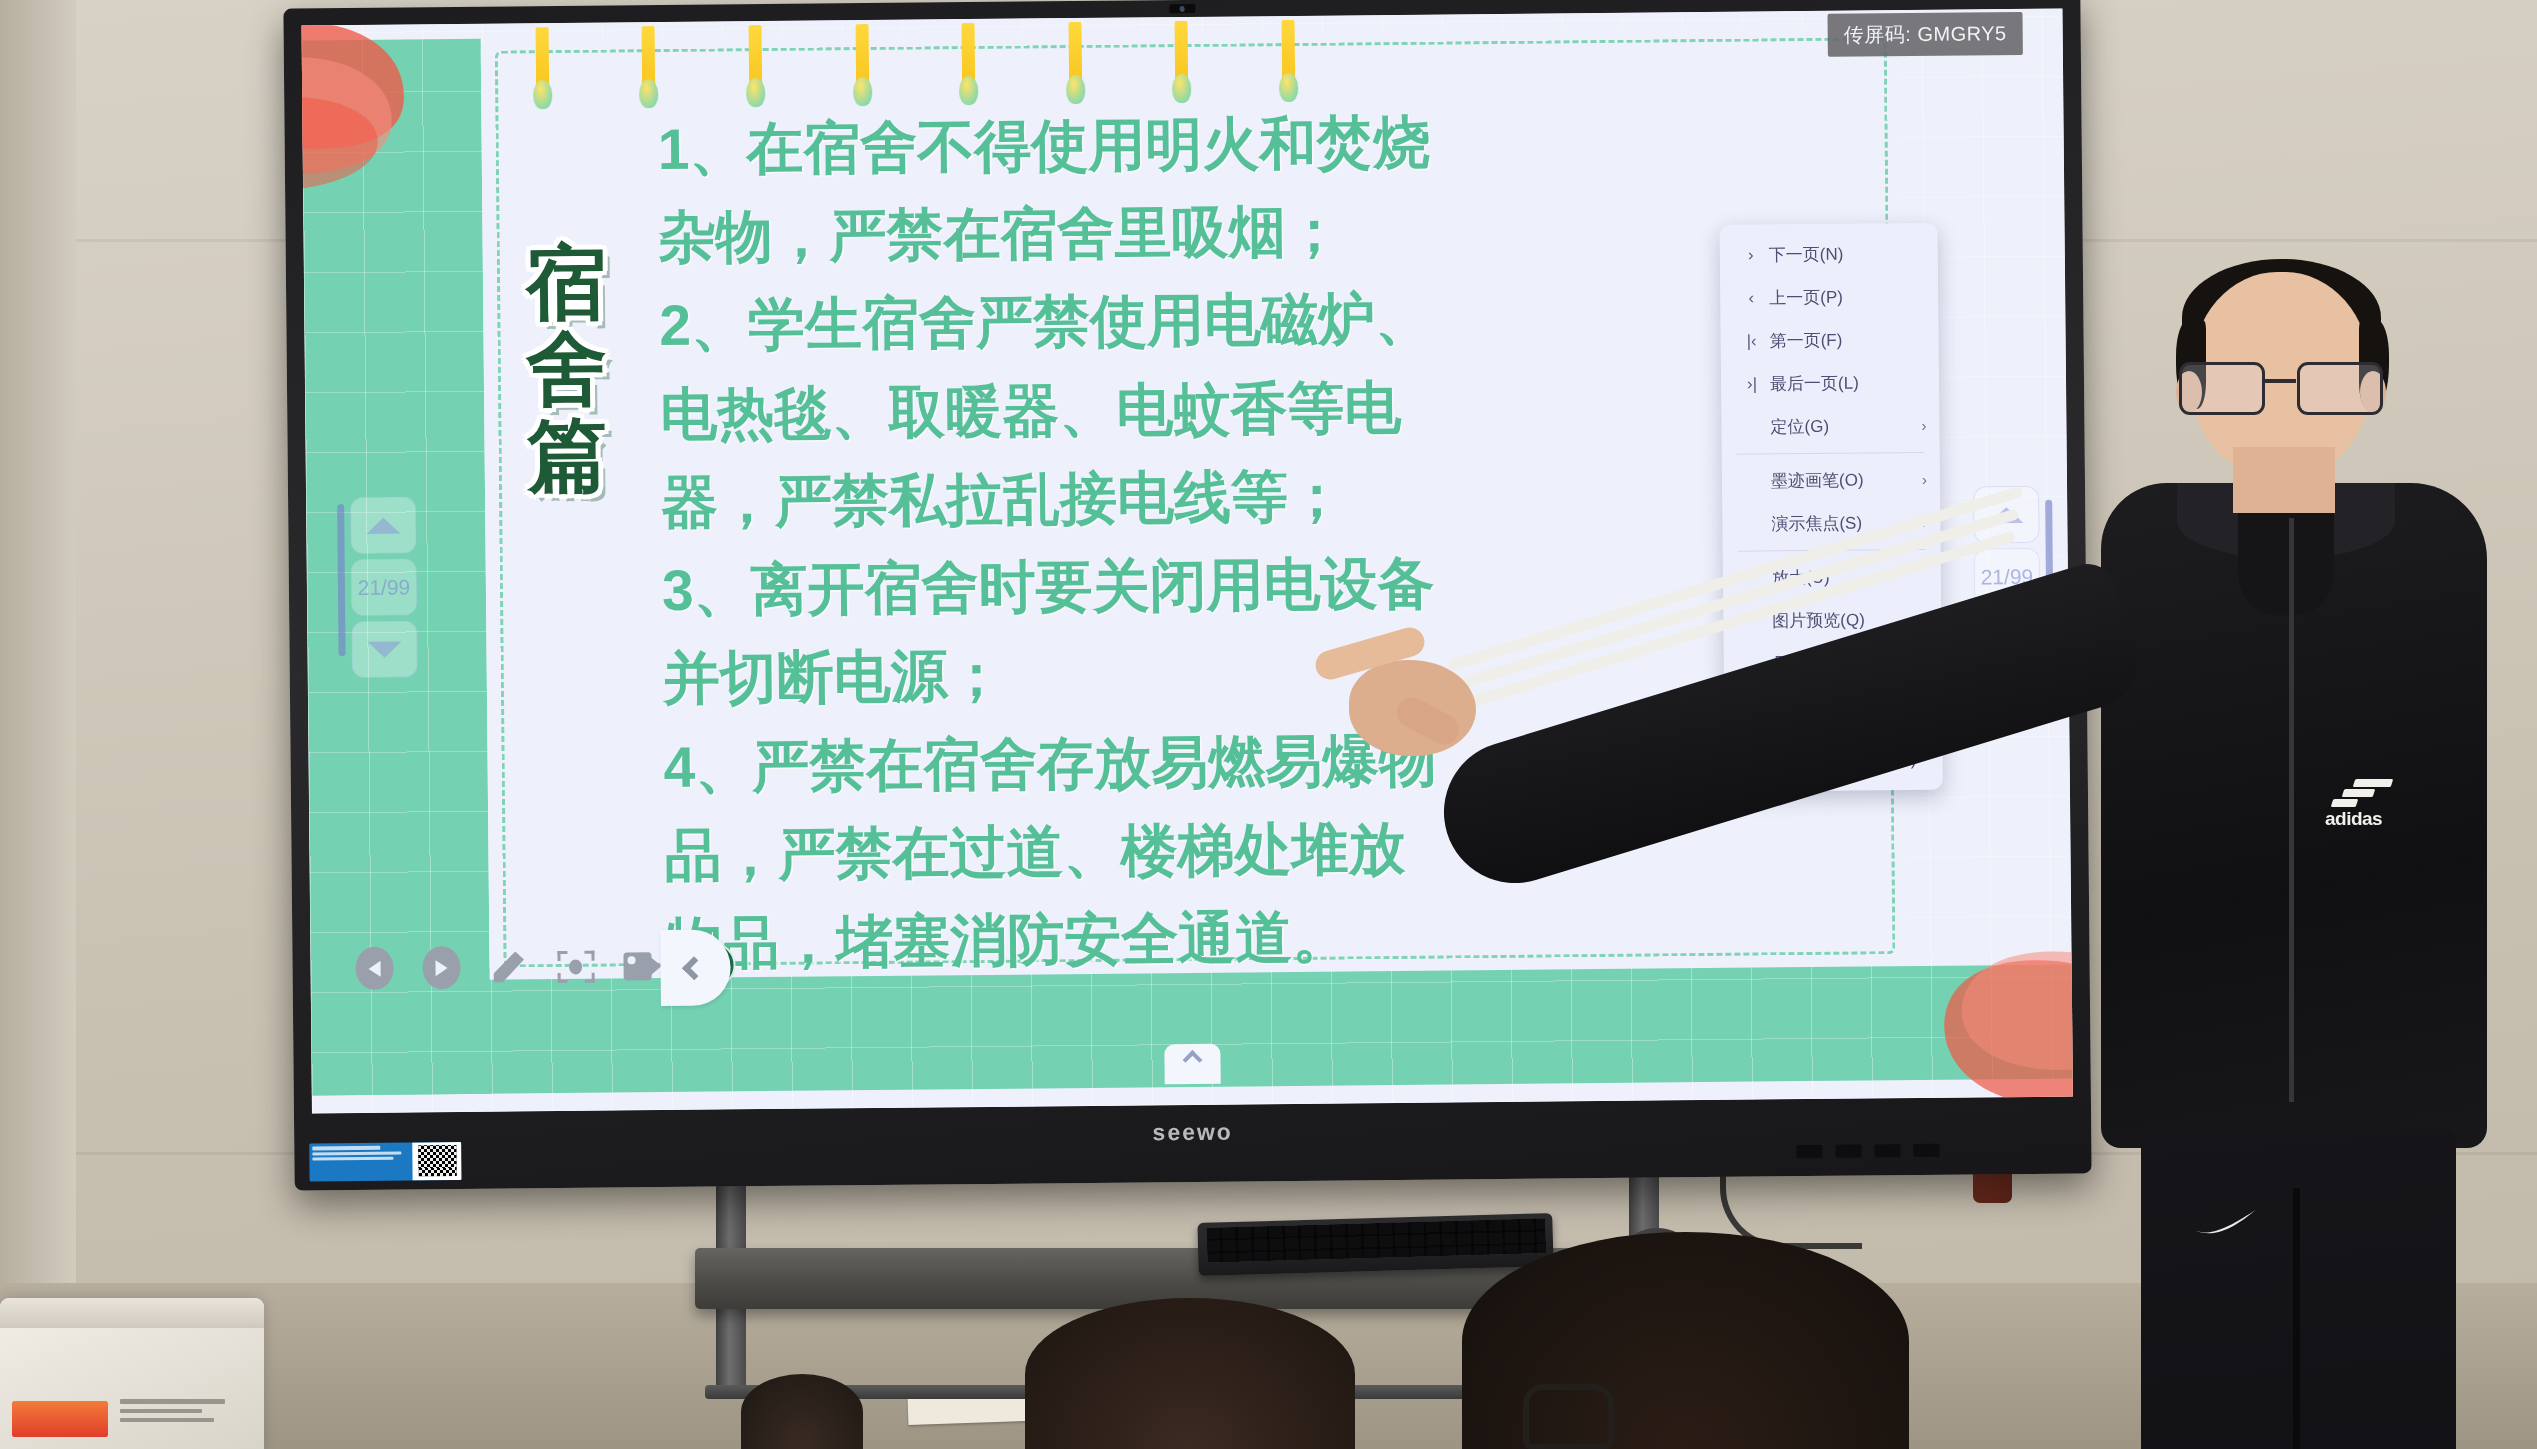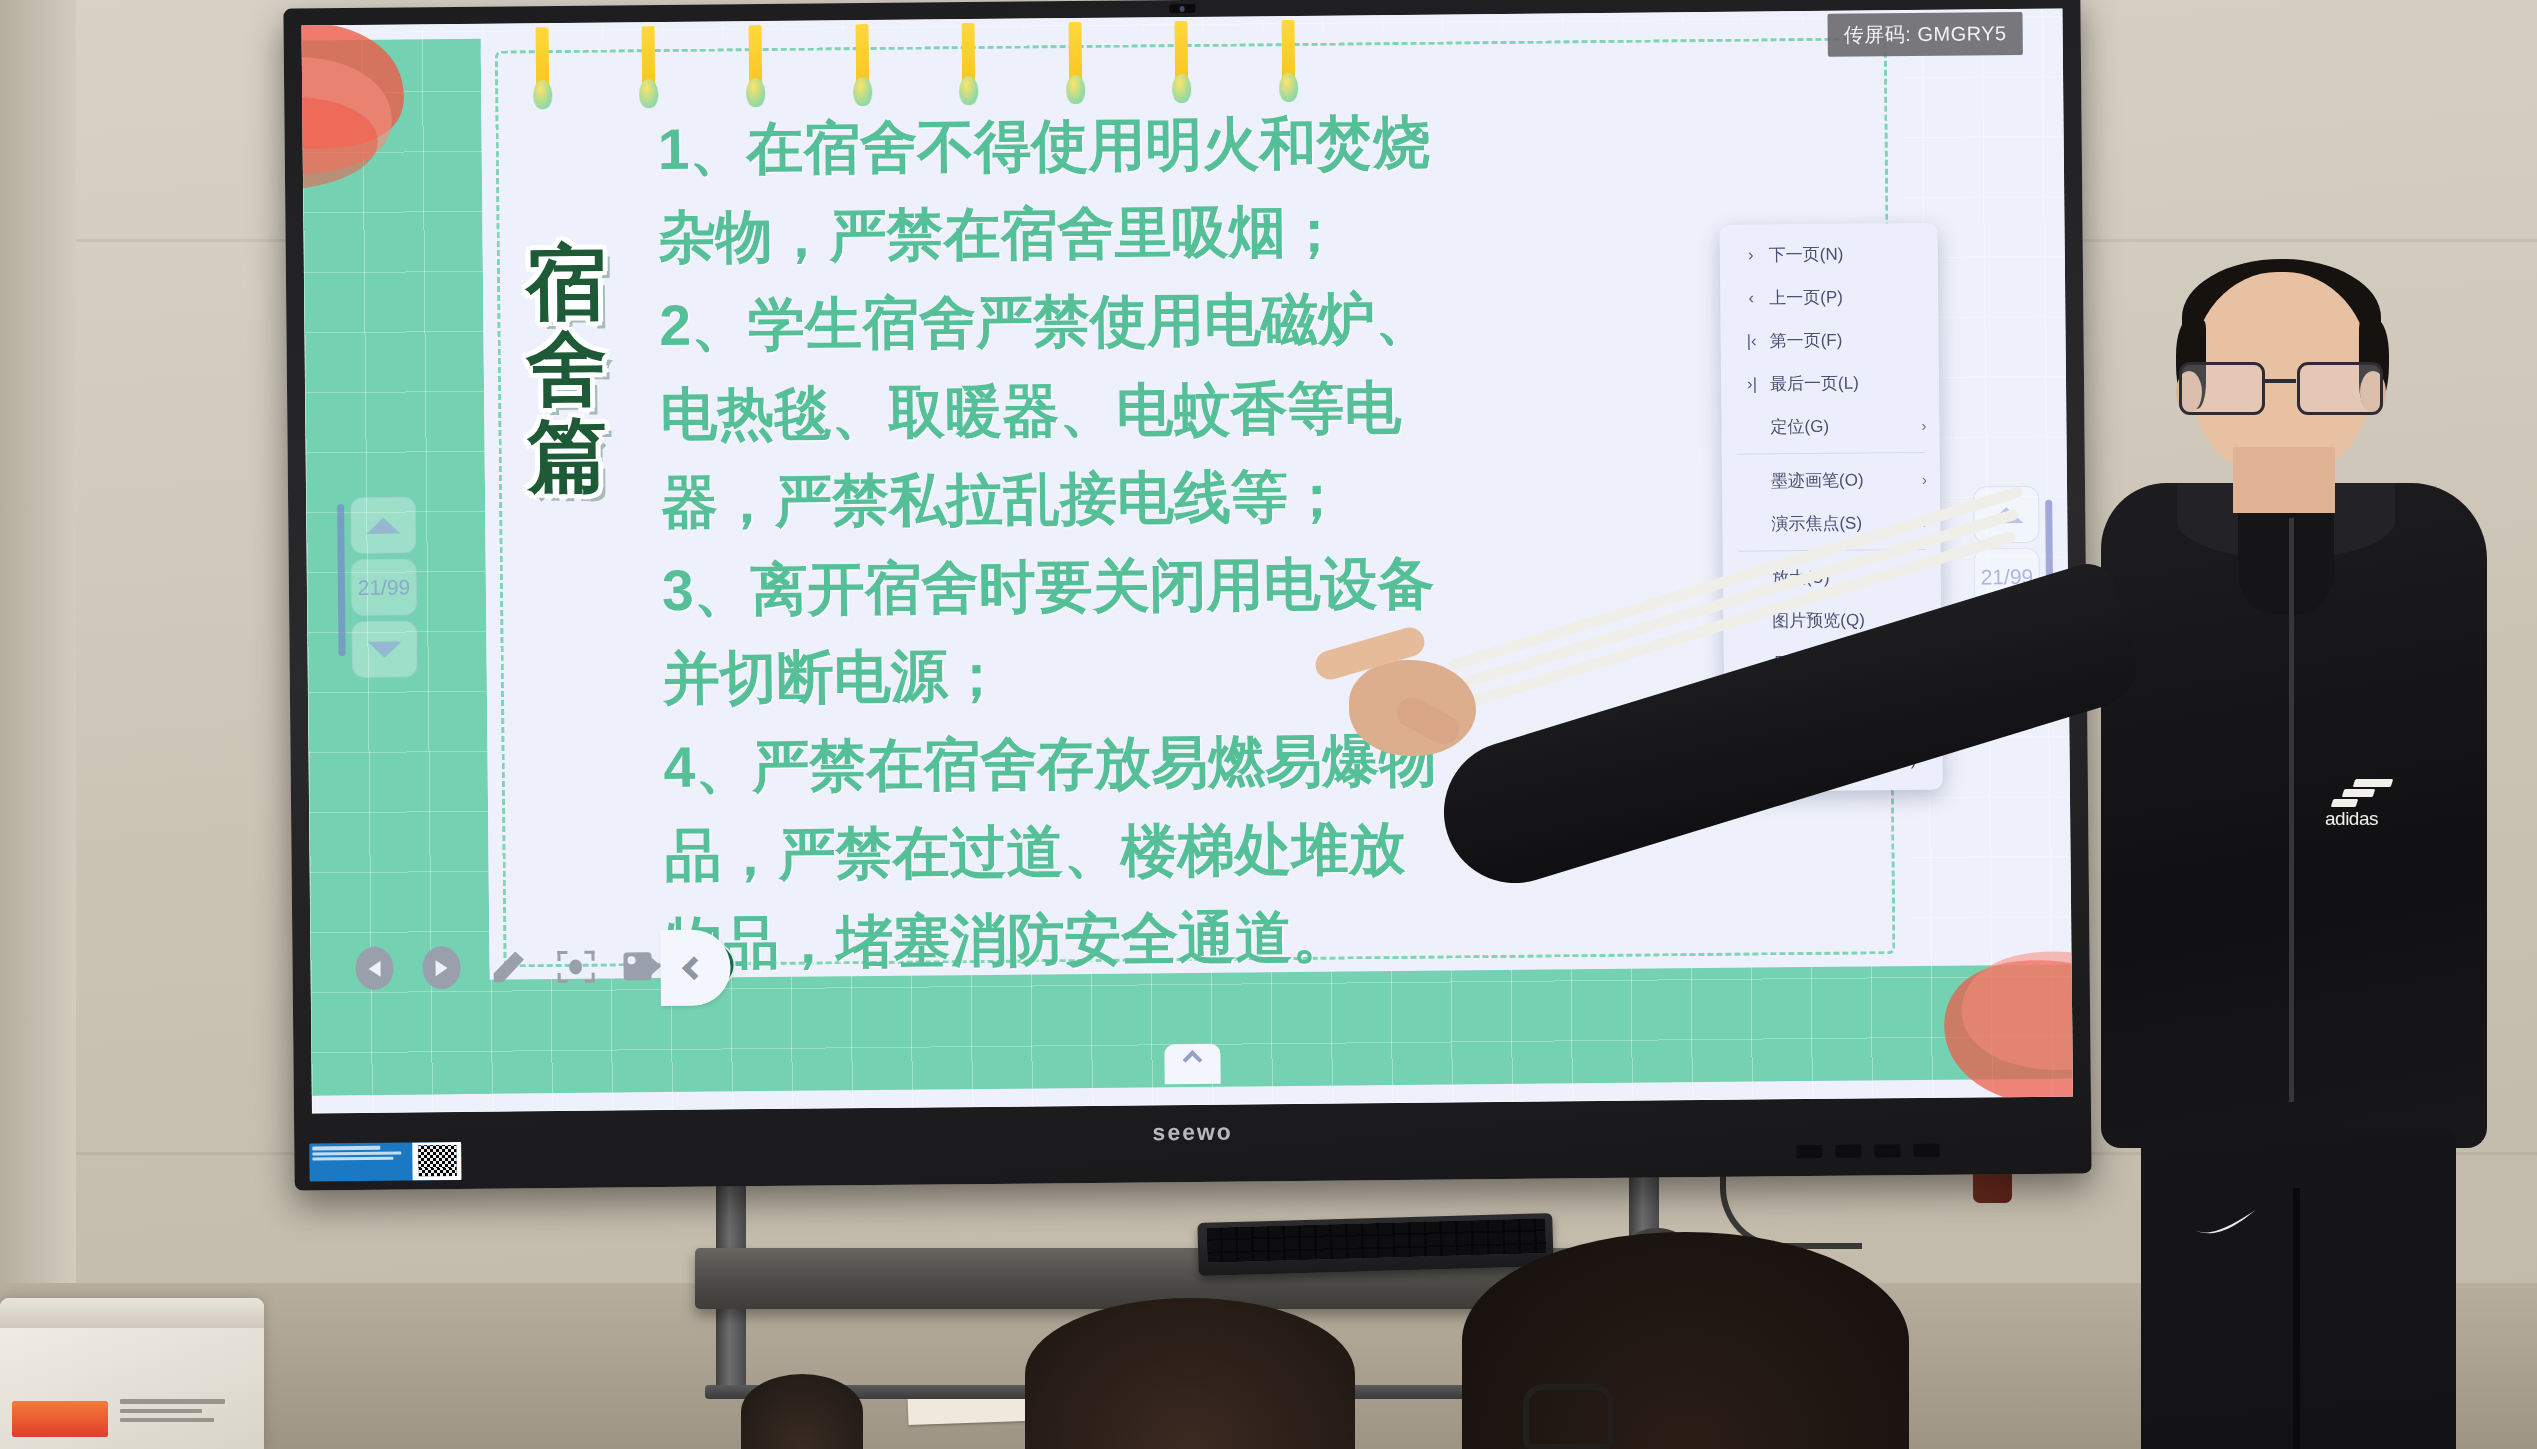--- a/index.html
+++ b/index.html
@@ -209,21 +209,21 @@
   .torso{position:absolute;left:127px;top:239px;width:386px;height:665px;
         background:linear-gradient(170deg,#1d1d20,#101012 60%,#18181b);
         border-radius:66px 76px 20px 20px;}
   .zip{position:absolute;left:315px;top:274px;width:4.6px;height:584px;background:#35353a;}
   .collar{position:absolute;left:203px;top:239px;width:218px;height:76px;
         background:#232327;border-radius:0 0 60% 60%;}
   .tshirt{position:absolute;left:264px;top:264px;width:96px;height:107px;
         background:#151518;border-radius:0 0 40% 40%;}
   .adidas-logo{position:absolute;left:350px;top:533px;width:76px;height:61px;}
   .ad-bar{position:absolute;background:#f2f0ea;transform:skewX(-18deg);border-radius:1.5px;}
-  .ad-word{position:absolute;left:1px;top:31px;color:#f2f0ea;font-size:19px;font-weight:400;letter-spacing:-0.5px;}
+  .ad-word{position:absolute;left:1px;top:31px;color:#f2f0ea;font-size:19px;font-weight:700;letter-spacing:-0.5px;}
   .arm{position:absolute;left:-558px;top:310px;width:711px;height:142px;
         background:linear-gradient(185deg,#1e1e21,#0f0f11);
         border-radius:76px 30px 46px 76px;transform:rotate(-17deg);transform-origin:100% 50%;}
   .arm-stripe{position:absolute;height:11px;background:#f0eee8;border-radius:5.6px;transform:rotate(-17deg);}
   .hand{position:absolute;left:-655px;top:386px;width:167px;height:132px;}
   .palm{position:absolute;left:30px;top:30px;width:127px;height:96px;background:#dcae8e;border-radius:46% 54% 50% 50%;}
   .finger{position:absolute;left:-5px;top:9px;width:112px;height:29px;background:#e6bb9a;
         border-radius:15px;transform:rotate(-16deg);}
   .thumb{position:absolute;left:76px;top:76px;width:66px;height:30px;background:#d8a686;
         border-radius:15px;transform:rotate(28deg);}

